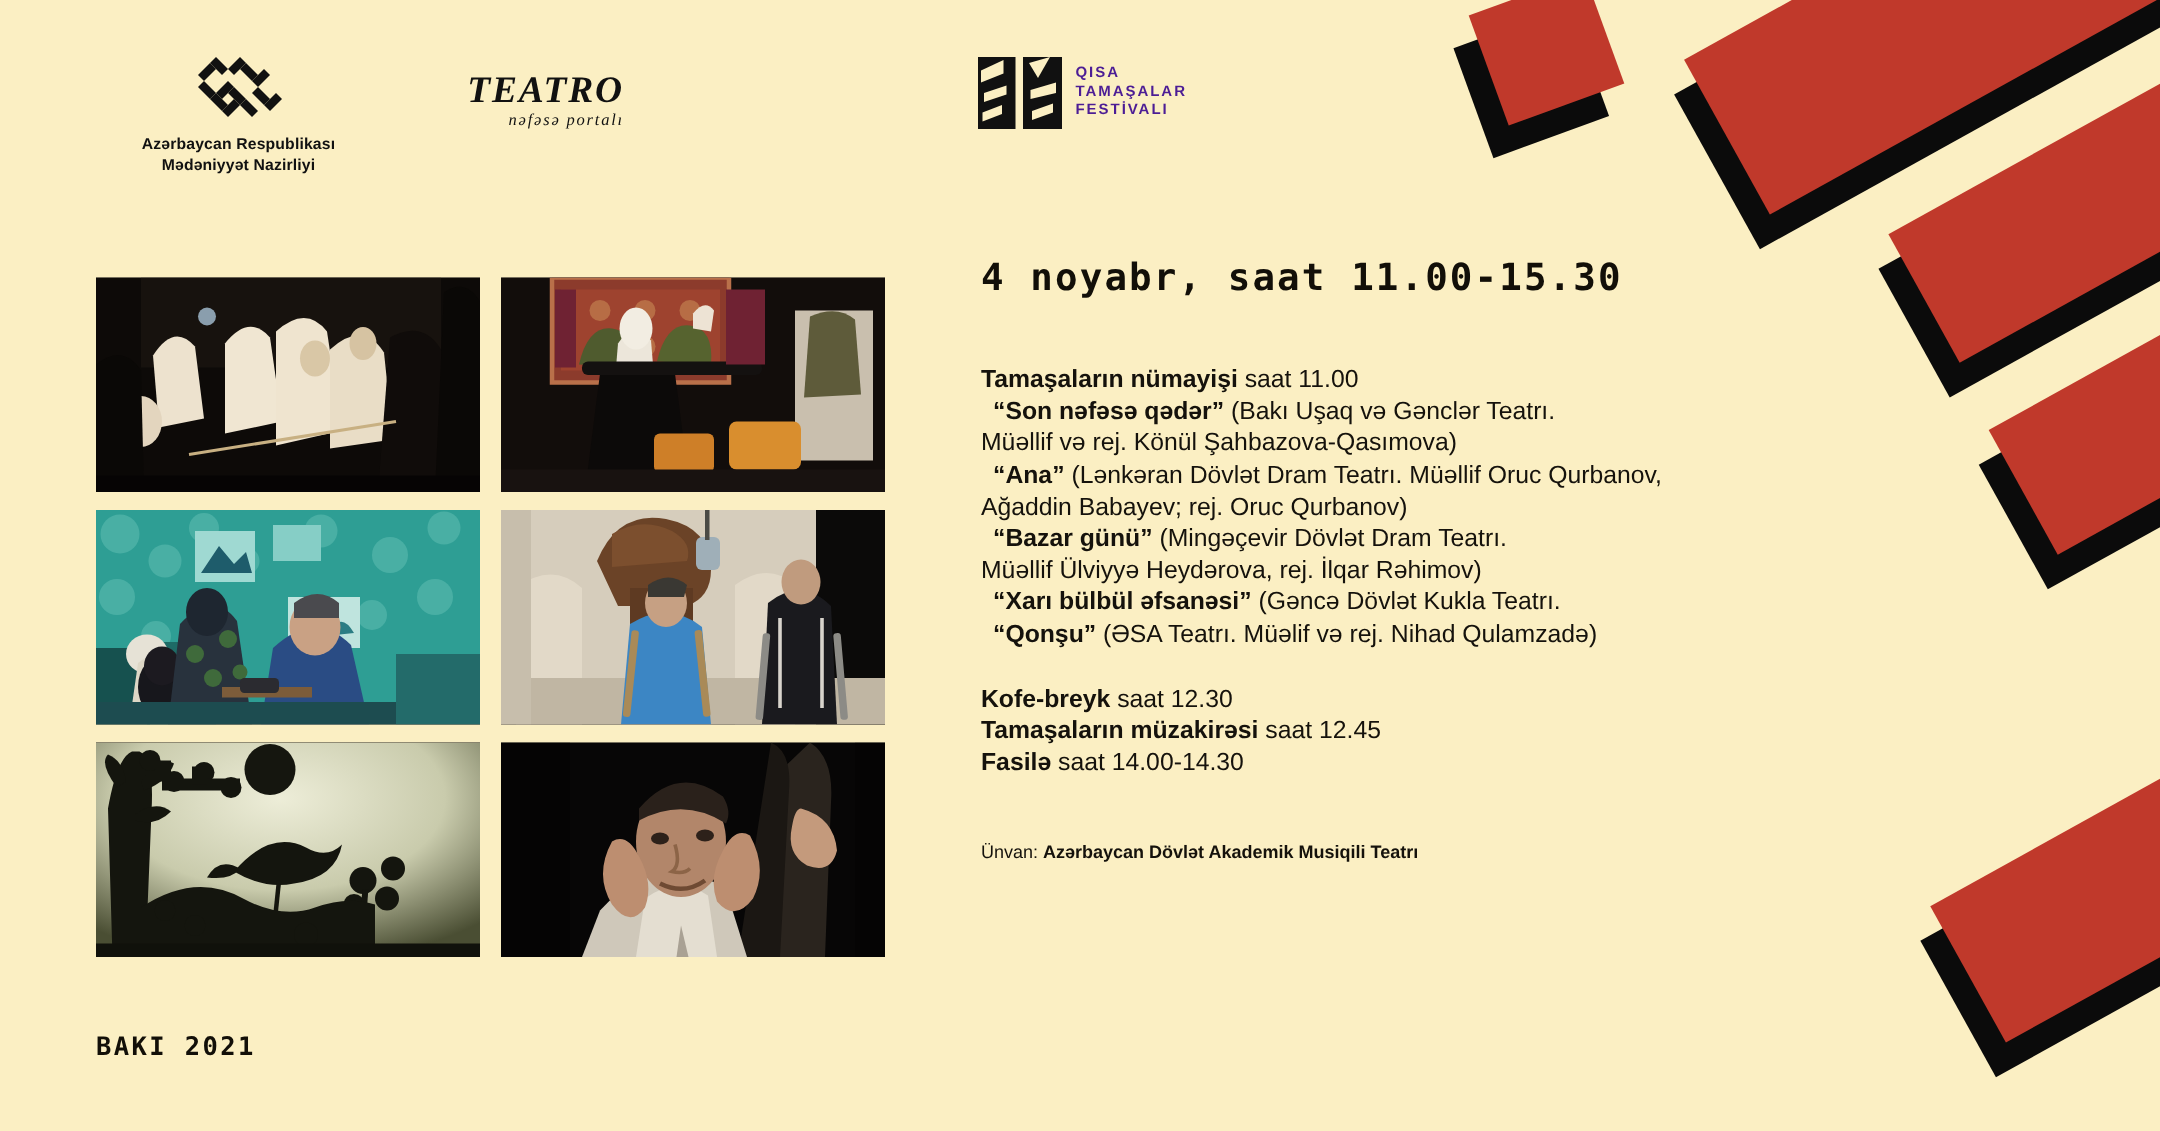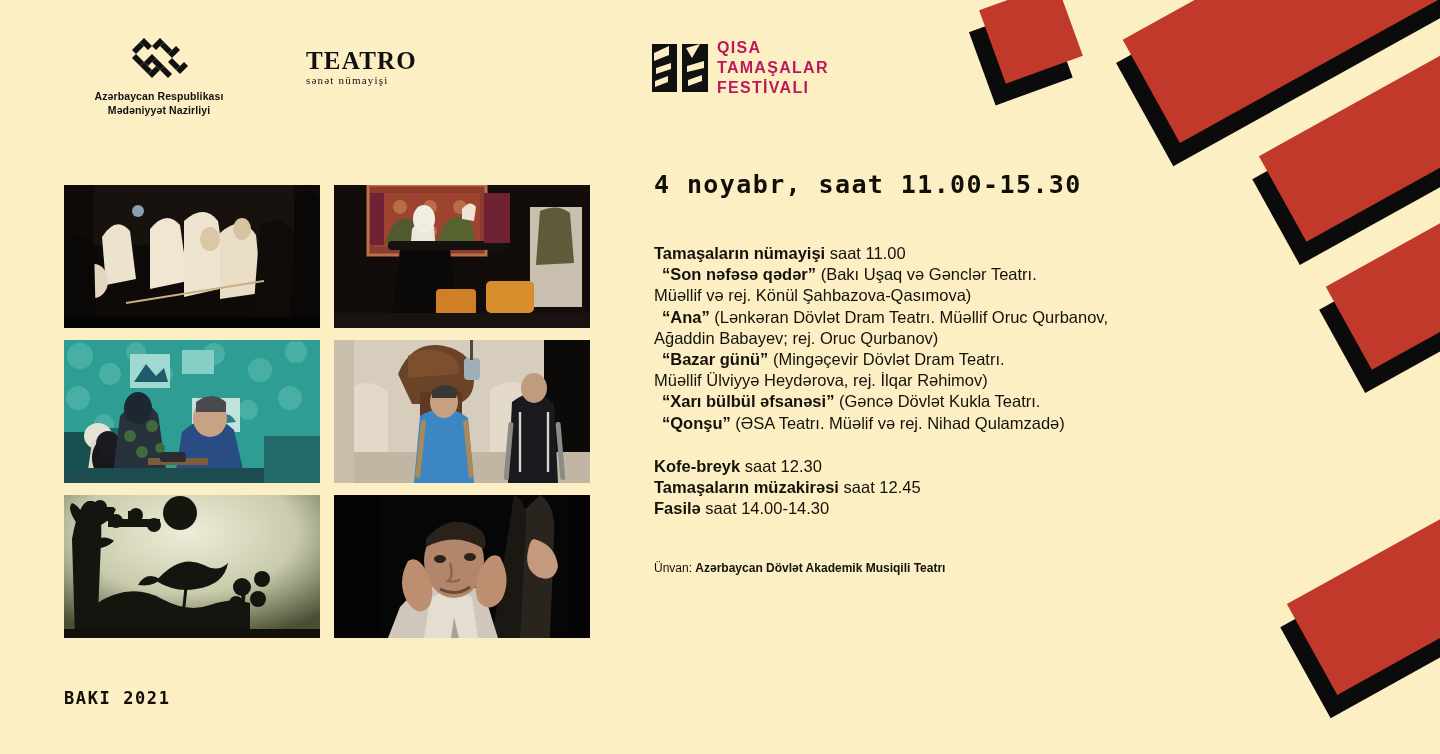--- a/index.html
+++ b/index.html
@@ -21,34 +21,34 @@
   
   .header { position:absolute; top:0; left:0; width:1000px; height:150px; }
 
   .logo-ministry { position:absolute; left:64px; top:36px; width:190px; text-align:center; }
   .knot { width:58px; height:44px; margin:0 auto 9px auto; display:block; }
   .logo-ministry .caption {
     font-size:10.5px; font-weight:700; color:#111; line-height:1.38;
     letter-spacing:.1px; white-space:pre-line;
   }
 
-  .logo-teatro { position:absolute; left:306px; top:48px; width:110px; text-align:left; }
+  .logo-teatro { position:absolute; left:306px; top:48px; width:110px; text-align:right;font-style:italic; }
   .logo-teatro .t1 {
     font-family:"Liberation Serif", serif; font-weight:700; font-size:25px;
     letter-spacing:1.2px; color:#111; line-height:1;
   }
   .logo-teatro .t2 {
     font-family:"Liberation Serif", serif; font-size:11px; color:#111;
     letter-spacing:1.2px; margin-top:1px;
   }
 
   .logo-festival { position:absolute; left:652px; top:38px; display:flex; align-items:center; gap:9px; }
   .fest-mark { width:56px; height:48px; display:block; }
   .fest-words {
-    font-size:16px; font-weight:800; line-height:1.26; color:#be185d;
+    font-size:10px; font-weight:800; line-height:1.26; color:#4c1d95;
     letter-spacing:1.3px; white-space:pre-line;
   }
 
   
   .grid {
     position:absolute; left:64px; top:185px;
     display:grid; grid-template-columns:256px 256px; grid-template-rows:143px 143px 143px;
     gap:12px 14px;
   }
   .photo { position:relative; overflow:hidden; background:#151515; }
@@ -134,21 +134,21 @@
           <path d="M46 34 L54 26 L58 30 L50 38 Z"></path>
           <path d="M18 38 L26 30 L30 34 L22 42 Z"></path>
         </g>
       </svg>
       <div class="caption">Azərbaycan Respublikası
 Mədəniyyət Nazirliyi</div>
     </div>
 
     <div class="logo-teatro">
       <div class="t1">TEATRO</div>
-      <div class="t2">sənət nümayişi</div>
+      <div class="t2">nəfəsə portalı</div>
     </div>
 
     <div class="logo-festival">
       <svg class="fest-mark" viewBox="0 0 56 48" aria-hidden="true">
         <rect x="0" y="0" width="25" height="48" fill="#111"></rect>
         <rect x="30" y="0" width="26" height="48" fill="#111"></rect>
         <path d="M2 9 L17 2 L17 11 L2 17 Z" fill="#FBEFC3"></path>
         <path d="M4 24 L19 19 L19 25 L4 30 Z" fill="#FBEFC3"></path>
         <path d="M3 37 L16 32 L16 38 L3 43 Z" fill="#FBEFC3"></path>
         <path d="M34 4 L48 0 L40 14 Z" fill="#FBEFC3"></path>

